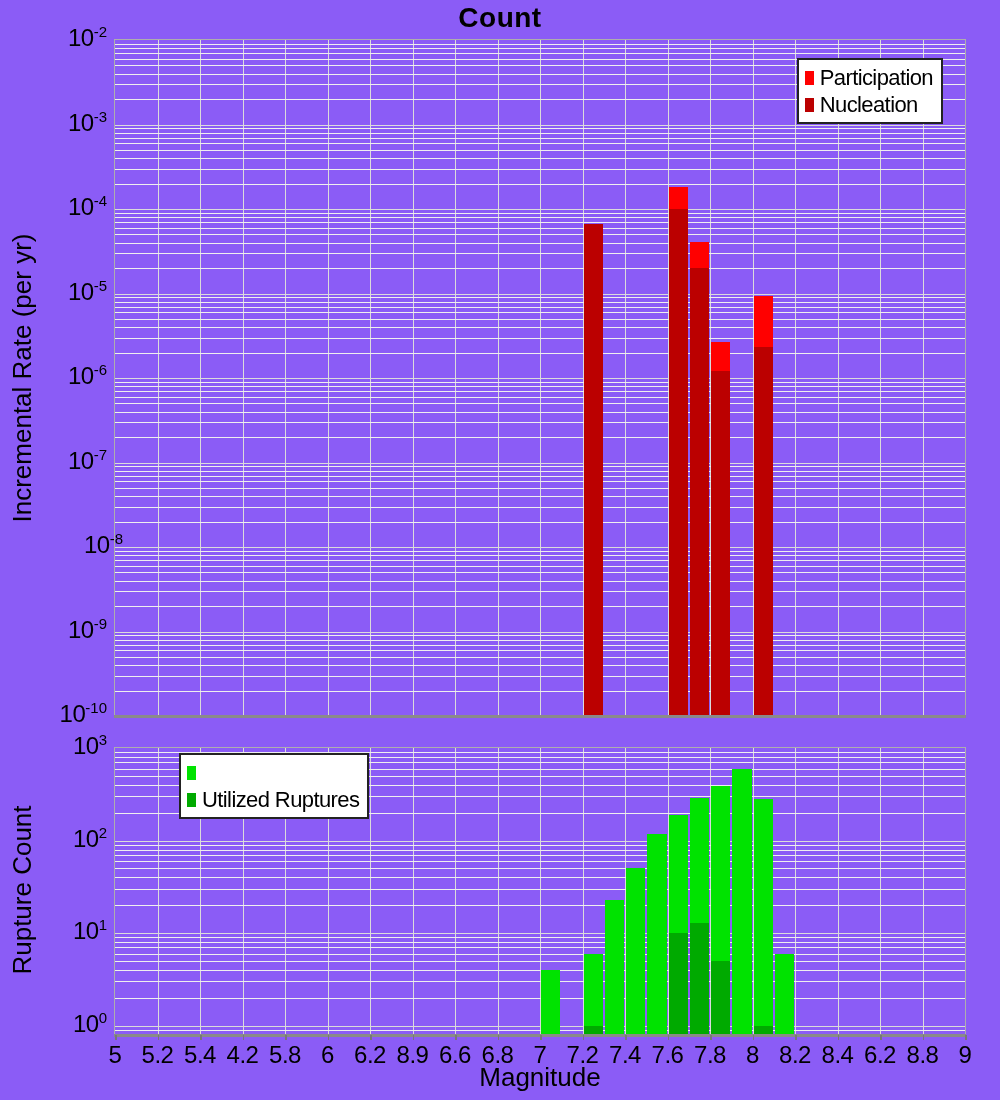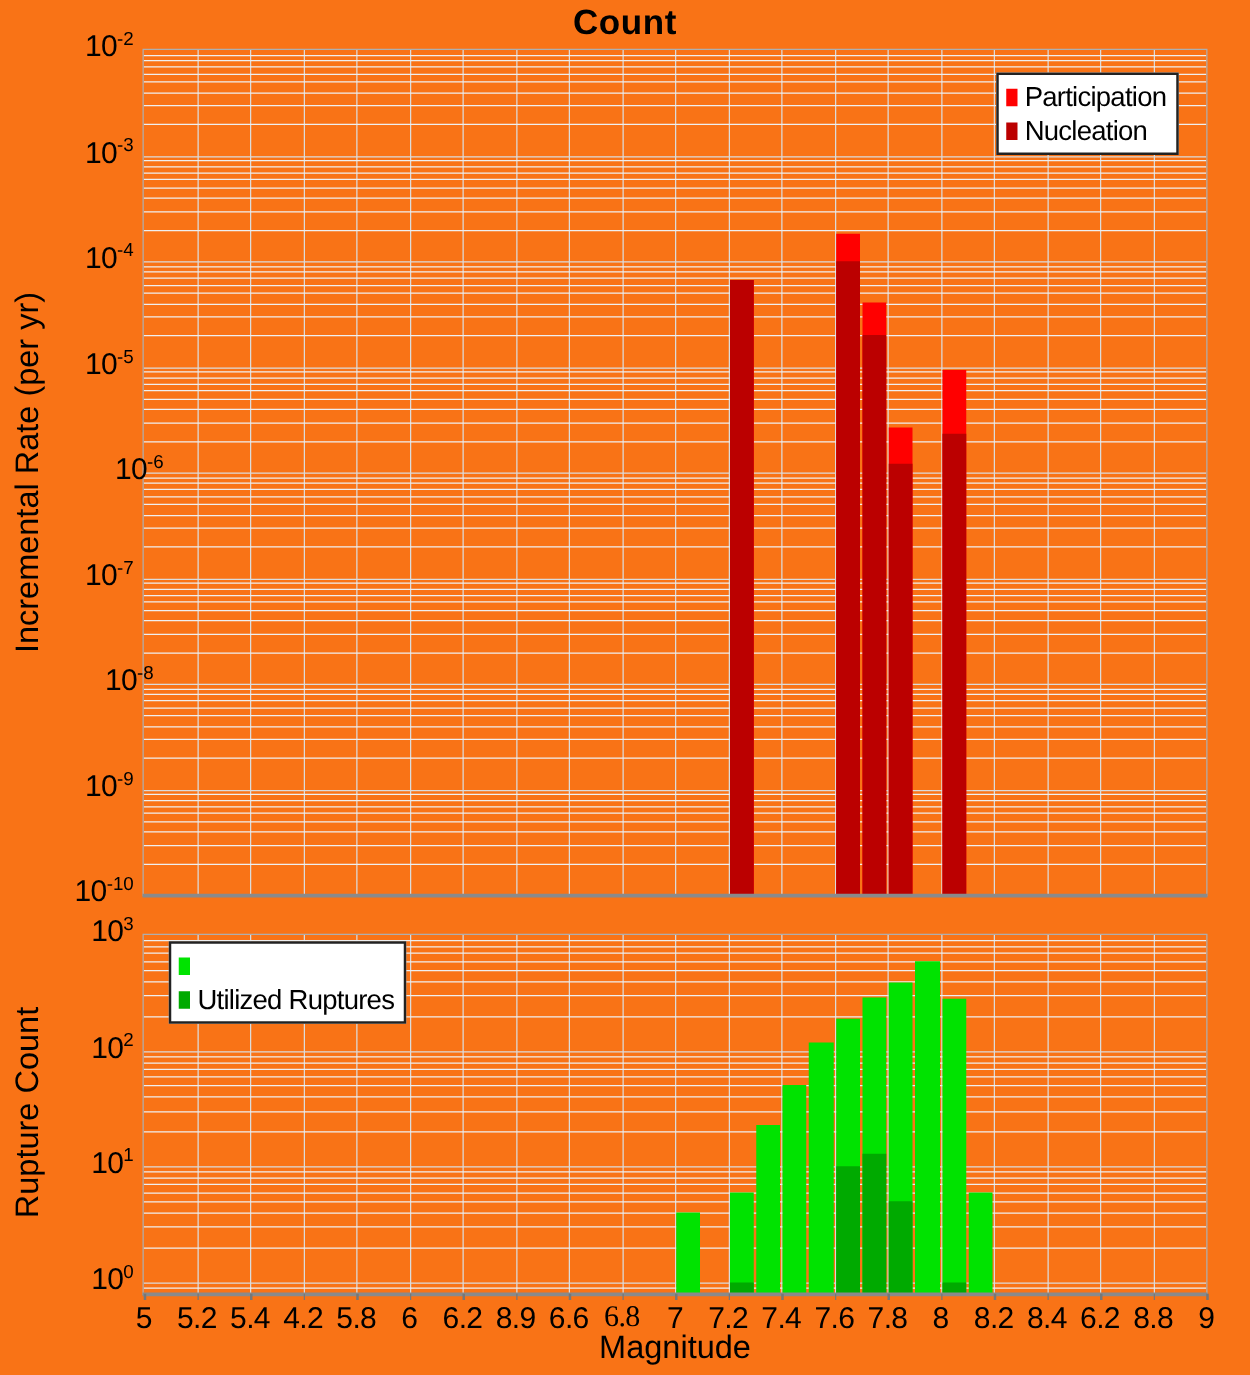--- a/index.html
+++ b/index.html
@@ -1,37 +1,37 @@
 <!DOCTYPE html>
 <html><head>
 <meta charset="utf-8">
 <style>
   html,body{margin:0;padding:0;background:#ffffff;}
   body{width:1000px;height:1100px;font-family:"Liberation Sans",sans-serif;}
-  .figure{position:relative;width:1000px;height:1100px;background:#f97316;overflow:hidden;}
+  .figure{position:relative;width:1000px;height:1100px;background:#8b5cf6;overflow:hidden;}
   .layer{position:absolute;left:0;top:0;width:100%;height:100%;}
   .chart-title{position:absolute;left:500px;top:2px;transform:translateX(-50%);
     font-size:28px;font-weight:bold;color:#000;white-space:nowrap;letter-spacing:0.5px;}
   .axis-title{position:absolute;font-size:26px;color:#000;white-space:nowrap;}
   .axis-title.rot{transform:translate(-50%,-50%) rotate(-90deg);}
   .axis-title.xlab{transform:translateX(-50%);}
   .gridline{position:absolute;}
   .gridline.v{width:1px;background:#dbdbdb;}
   .gridline.major{height:1px;background:#dbdbdb;}
   .gridline.minor{height:1px;background:#efefef;}
   .bar{position:absolute;}
   .frame{position:absolute;border:1.5px solid #aeaeae;box-sizing:border-box;}
   .axis-bottom{position:absolute;height:2.5px;background:#8a8a8a;}
   .tick-mark{position:absolute;width:1.5px;height:5px;background:#777;}
   .tick-label{position:absolute;font-size:24px;color:#000;white-space:nowrap;letter-spacing:-0.5px;}
   .tick-label.ytick{transform:translateY(-50%);text-align:right;}
   .tick-label.xtick{transform:translateX(-50%);}
   .sup{font-size:15px;position:relative;top:-9px;letter-spacing:0;}
   .legend{position:absolute;background:#ffffff;border:2px solid #222;
-    padding:4px 8px 4px 6px;z-index:6;}
+    padding:4px 8px 4px 6px;z-index:6;margin-left:44px;}
   .legend-row{display:flex;align-items:center;height:27px;}
   .swatch{display:inline-block;width:9px;height:14px;margin-right:6px;flex:0 0 auto;}
   .legend-label{font-size:22px;color:#000;white-space:nowrap;letter-spacing:-0.6px;}
 </style>
 </head>
 <body>
 
 <div class="figure">
   <div class="layer" id="grid-layer">
       <div class="gridline v" style="left: 157.5px; top: 40px; height: 676px;"></div>
@@ -205,21 +205,21 @@
       <div class="frame" style="left: 114px; top: 39px; width: 852px; height: 678px;"></div>
       <div class="axis-bottom" style="left: 114px; top: 715px; width: 852px;"></div>
       <div class="frame" style="left: 114px; top: 747px; width: 852px; height: 289px;"></div>
       <div class="axis-bottom" style="left: 114px; top: 1034px; width: 852px;"></div>
     </div>
   <div class="layer" id="label-layer">
       <div class="tick-label ytick" style="left: 0px; top: 38px; width: 107px;">10<span class="sup">-2</span></div>
       <div class="tick-label ytick" style="left: 0px; top: 122.5px; width: 107px;">10<span class="sup">-3</span></div>
       <div class="tick-label ytick" style="left: 0px; top: 207px; width: 107px;">10<span class="sup">-4</span></div>
       <div class="tick-label ytick" style="left: 0px; top: 291.5px; width: 107px; text-align: right;">10<span class="sup">-5</span></div>
-      <div class="tick-label ytick" style="left: 0px; top: 376px; width: 107px; padding-left: 24px;">10<span class="sup">-6</span></div>
+      <div class="tick-label ytick" style="left: 0px; top: 376px; width: 107px;">10<span class="sup">-6</span></div>
       <div class="tick-label ytick" style="left: 0px; top: 460.5px; width: 107px;">10<span class="sup">-7</span></div>
       <div class="tick-label ytick" style="left: 16px; top: 545px; width: 107px;">10<span class="sup">-8</span></div>
       <div class="tick-label ytick" style="left: 0px; top: 629.5px; width: 107px;">10<span class="sup">-9</span></div>
       <div class="tick-label ytick" style="left: 0px; top: 714px; width: 107px;">10<span class="sup">-10</span></div>
       <div class="tick-label ytick" style="left: 0px; top: 746px; width: 107px;">10<span class="sup">3</span></div>
       <div class="tick-label ytick" style="left: 0px; top: 838.5px; width: 107px;">10<span class="sup">2</span></div>
       <div class="tick-label ytick" style="left: 0px; top: 931px; width: 107px;">10<span class="sup">1</span></div>
       <div class="tick-label ytick" style="left: 0px; top: 1023.5px; width: 107px;">10<span class="sup">0</span></div>
       <div class="tick-mark" style="left: 115px; top: 1035px;"></div>
       <div class="tick-label xtick" style="left: 115px; top: 1041px;">5</div>
@@ -233,21 +233,21 @@
       <div class="tick-label xtick" style="left: 285px; top: 1041px;">5.8</div>
       <div class="tick-mark" style="left: 327.5px; top: 1035px;"></div>
       <div class="tick-label xtick" style="left: 327.5px; top: 1041px;">6</div>
       <div class="tick-mark" style="left: 370px; top: 1035px;"></div>
       <div class="tick-label xtick" style="left: 370px; top: 1041px;">6.2</div>
       <div class="tick-mark" style="left: 412.5px; top: 1035px;"></div>
       <div class="tick-label xtick" style="left: 412.5px; top: 1041px;">8.9</div>
       <div class="tick-mark" style="left: 455px; top: 1035px;"></div>
       <div class="tick-label xtick" style="left: 455px; top: 1041px;">6.6</div>
       <div class="tick-mark" style="left: 497.5px; top: 1035px;"></div>
-      <div class="tick-label xtick" style="left: 497.5px; top: 1041px; font-family: Liberation Serif, serif;">6.8</div>
+      <div class="tick-label xtick" style="left: 497.5px; top: 1041px;">6.8</div>
       <div class="tick-mark" style="left: 540px; top: 1035px;"></div>
       <div class="tick-label xtick" style="left: 540px; top: 1041px;">7</div>
       <div class="tick-mark" style="left: 582.5px; top: 1035px;"></div>
       <div class="tick-label xtick" style="left: 582.5px; top: 1041px;">7.2</div>
       <div class="tick-mark" style="left: 625px; top: 1035px;"></div>
       <div class="tick-label xtick" style="left: 625px; top: 1041px;">7.4</div>
       <div class="tick-mark" style="left: 667.5px; top: 1035px;"></div>
       <div class="tick-label xtick" style="left: 667.5px; top: 1041px;">7.6</div>
       <div class="tick-mark" style="left: 710px; top: 1035px;"></div>
       <div class="tick-label xtick" style="left: 710px; top: 1041px;">7.8</div>

